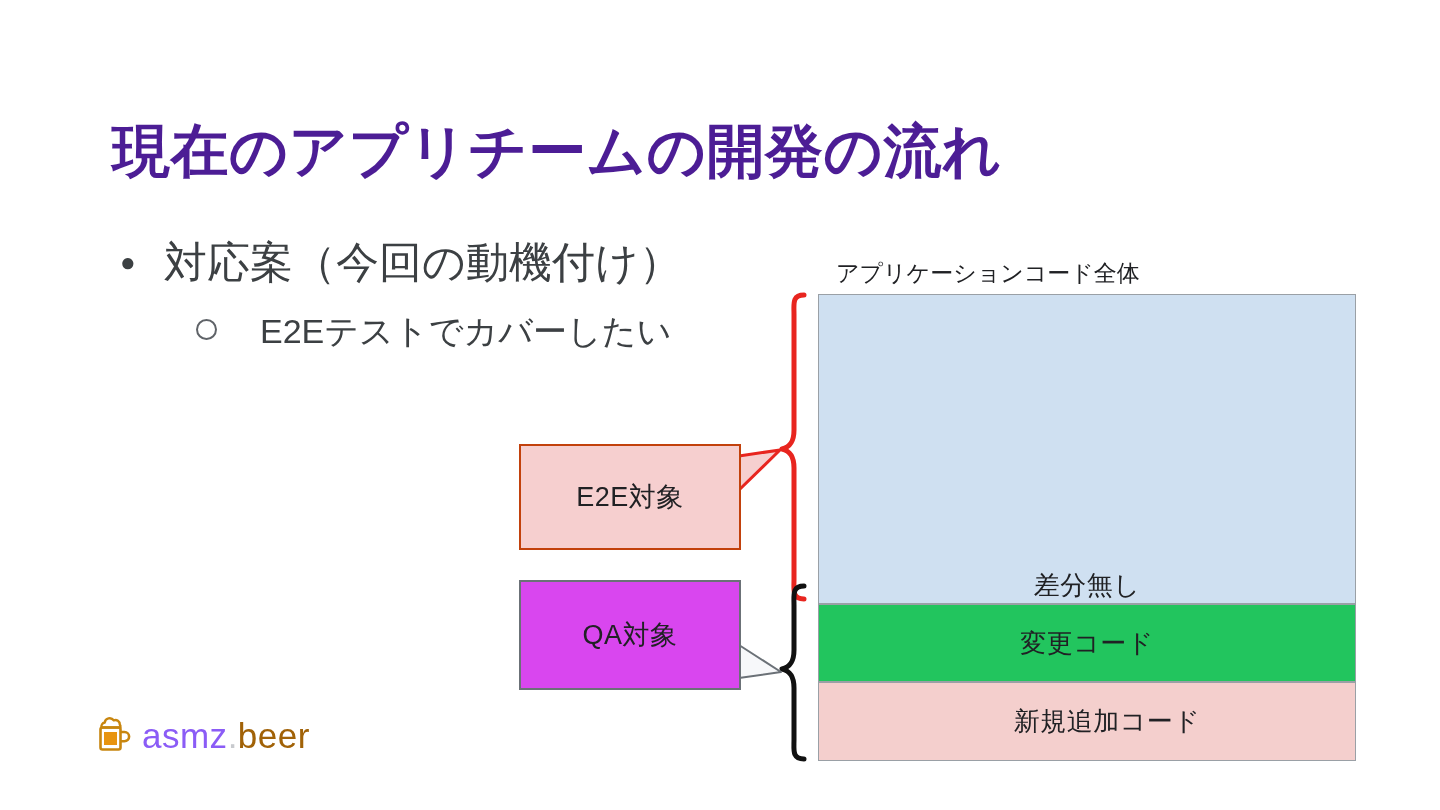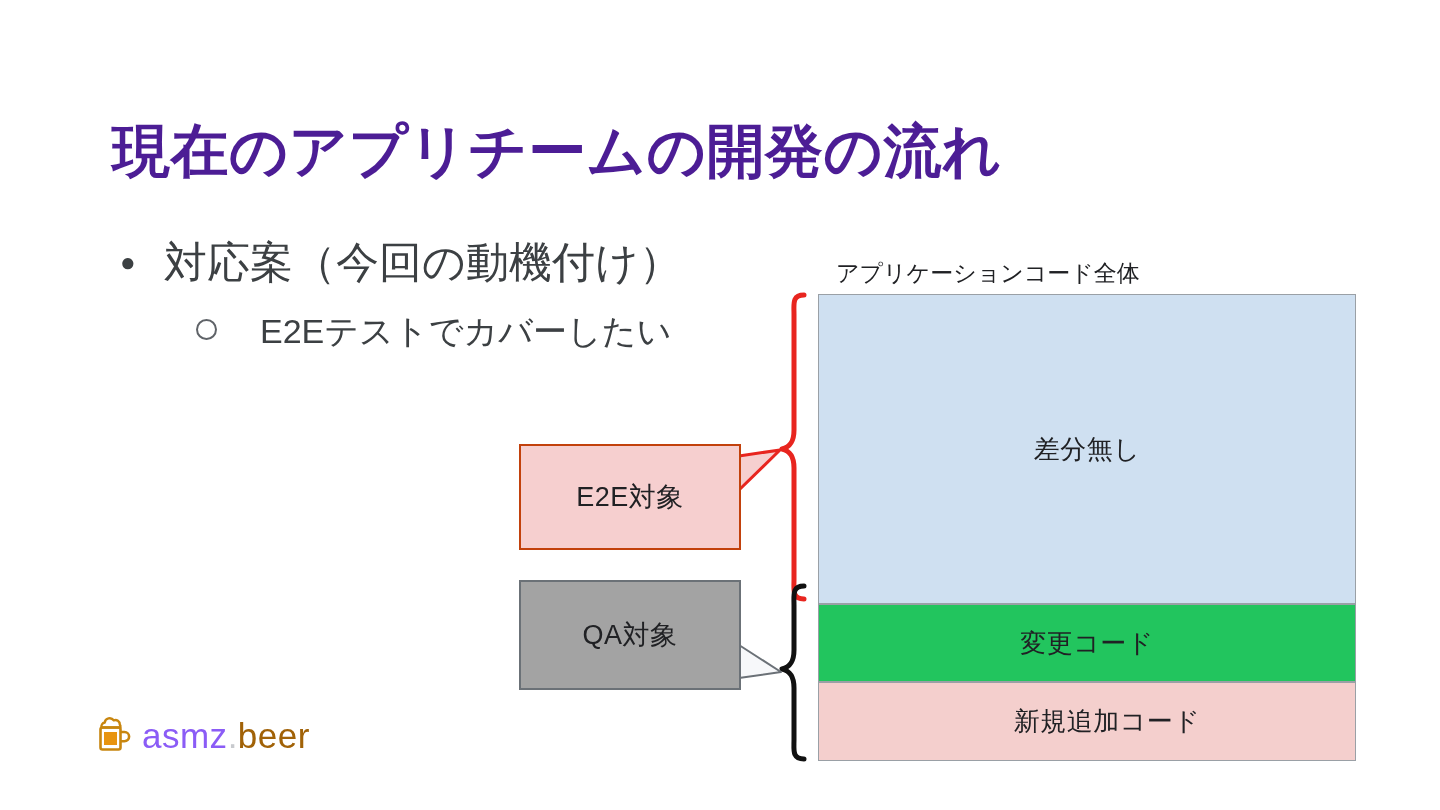--- a/index.html
+++ b/index.html
@@ -97,20 +97,21 @@
     align-items: center;
     justify-content: center;
     font-size: 26px;
     color: #202124;
     letter-spacing: 0.5px;
   }
   #block-nodiff {
     top: 0;
     height: 310px;
     background: #cfe0f1;
+    align-items: flex-end;
   }
   #block-changed {
     top: 310px;
     height: 78px;
     background: #22c55e;
   }
   #block-new {
     top: 388px;
     height: 79px;
     background: #f4cfcd;
@@ -154,21 +155,21 @@
     width: 222px;
     height: 106px;
     background: #f6cfcf;
     border: 2px solid #c2410c;
   }
   #callout-qa {
     left: 519px;
     top: 580px;
     width: 222px;
     height: 110px;
-    background: #a3a3a3;
+    background: #d946ef;
     border: 2px solid #6b7177;
   }
   .callout-tail {
     position: absolute;
     left: 0;
     top: 0;
     width: 1440px;
     height: 810px;
     pointer-events: none;
     overflow: visible;

